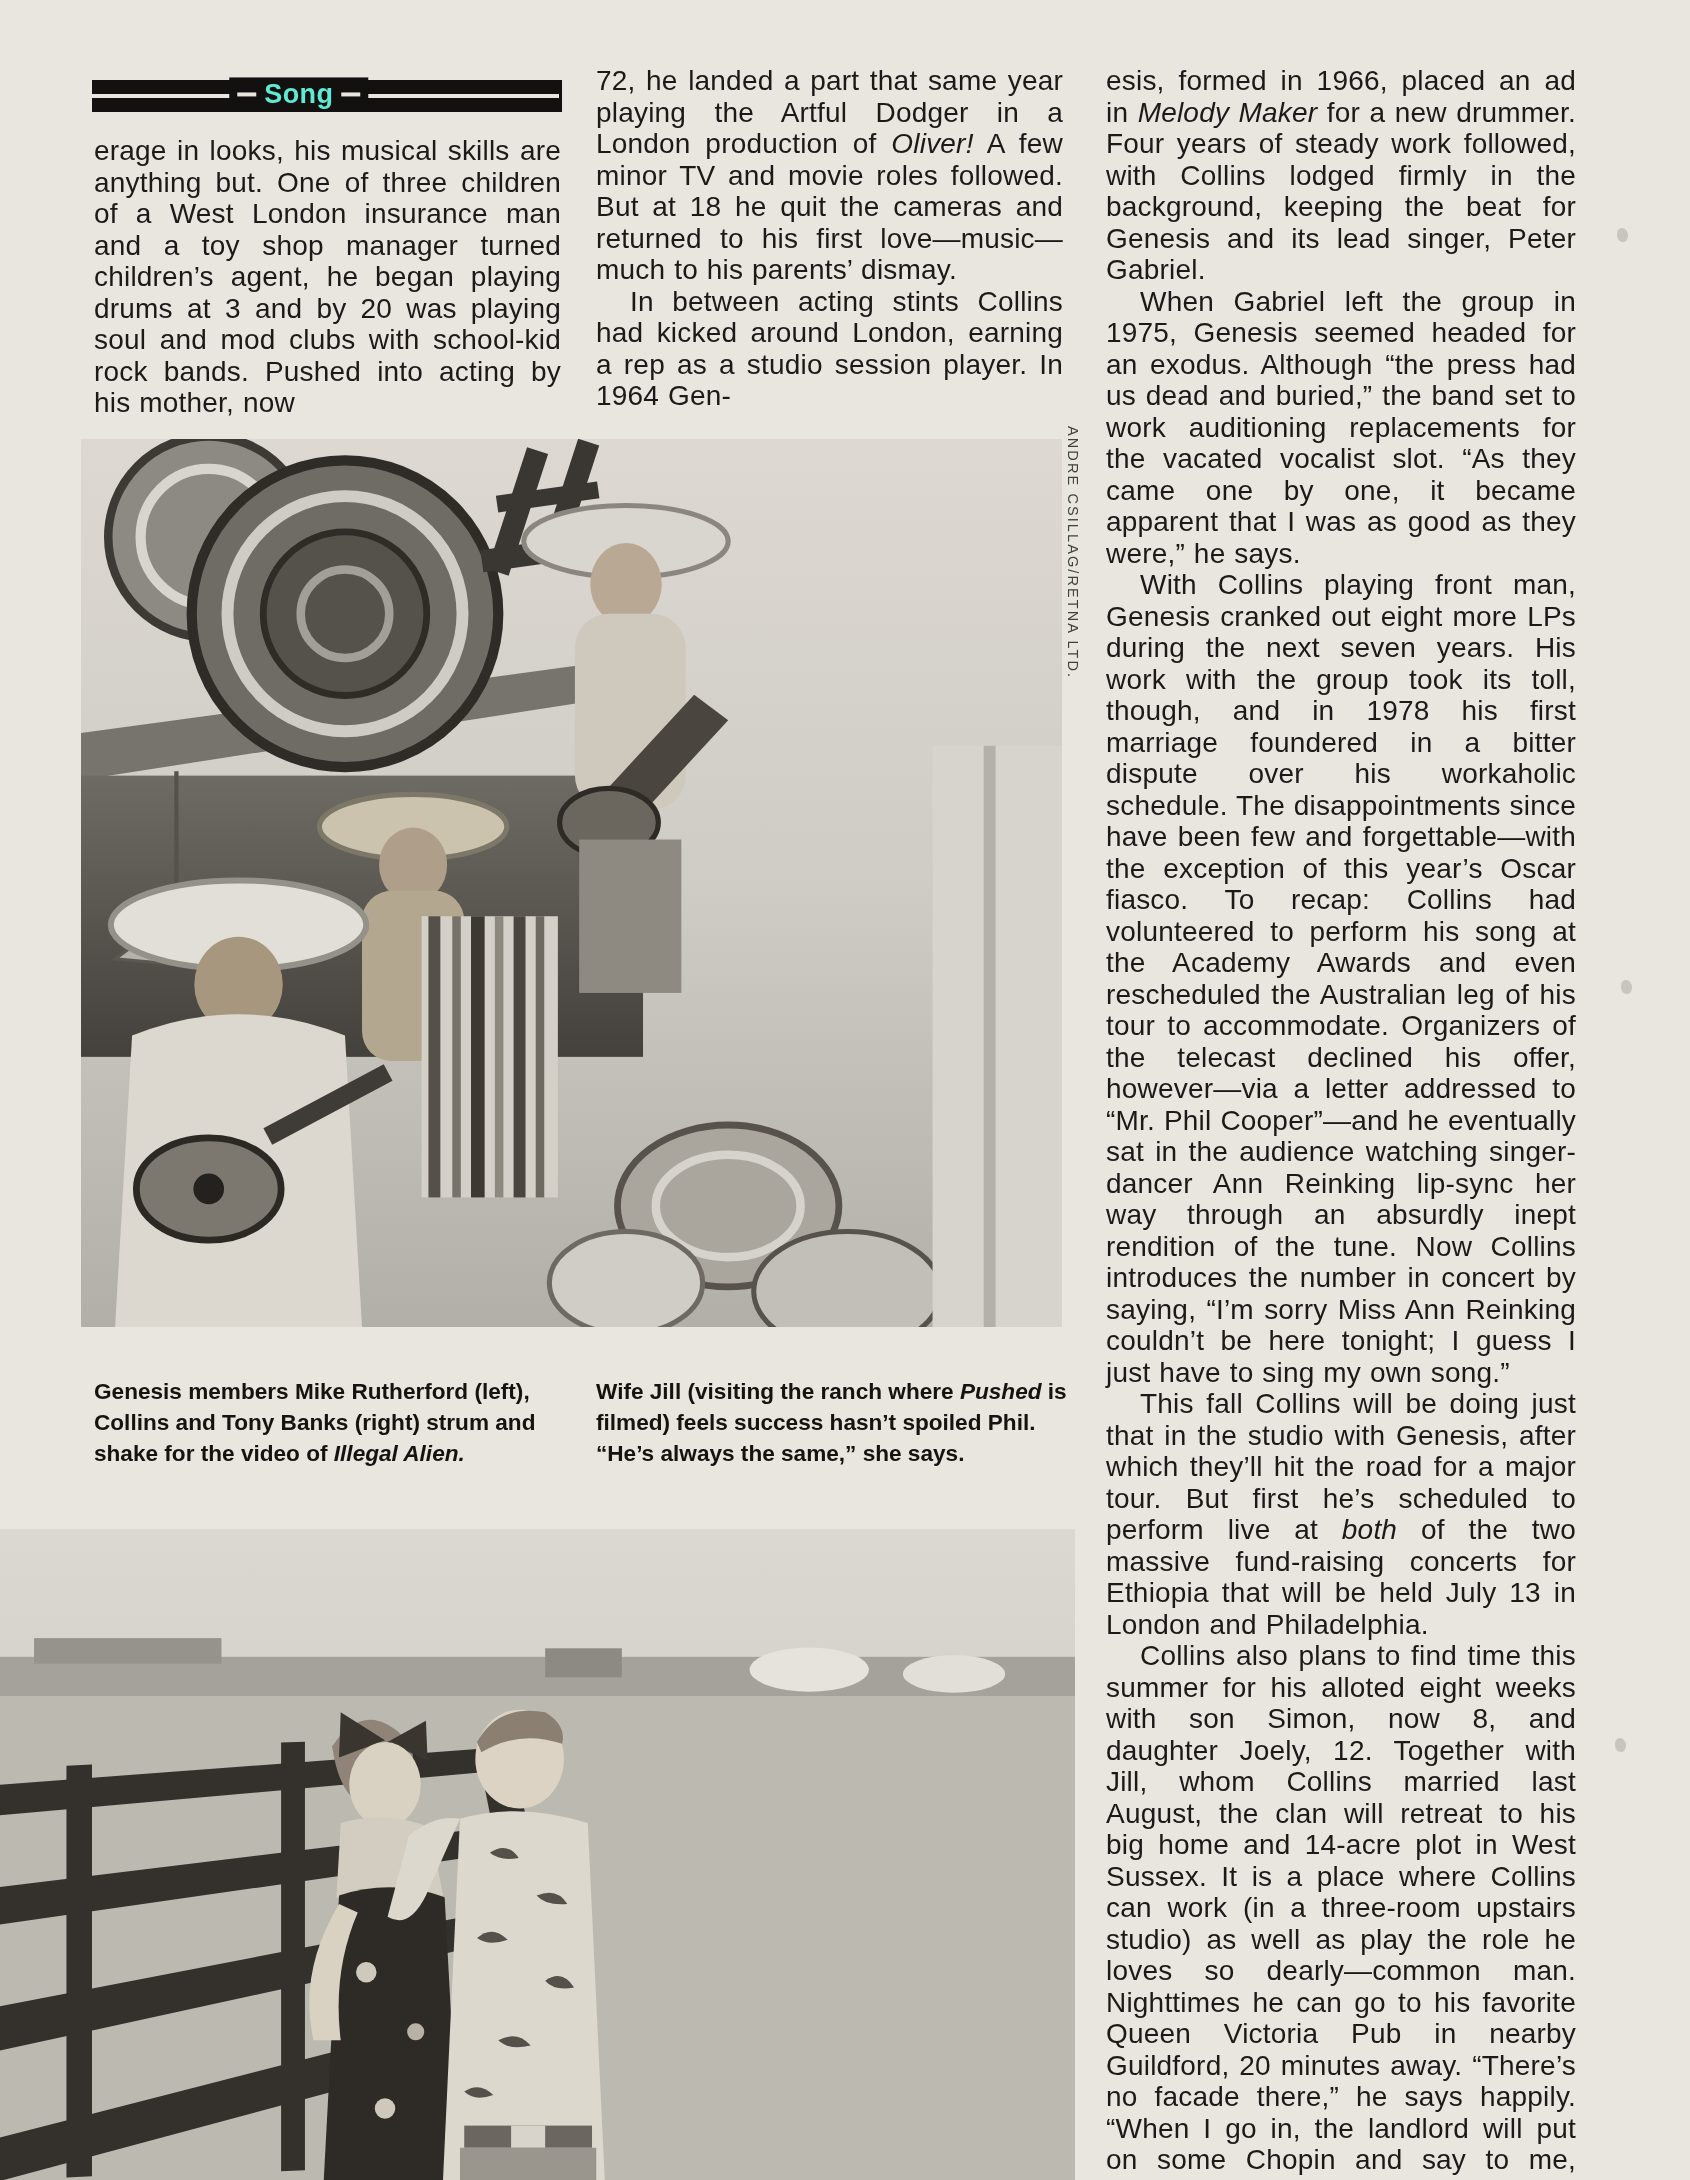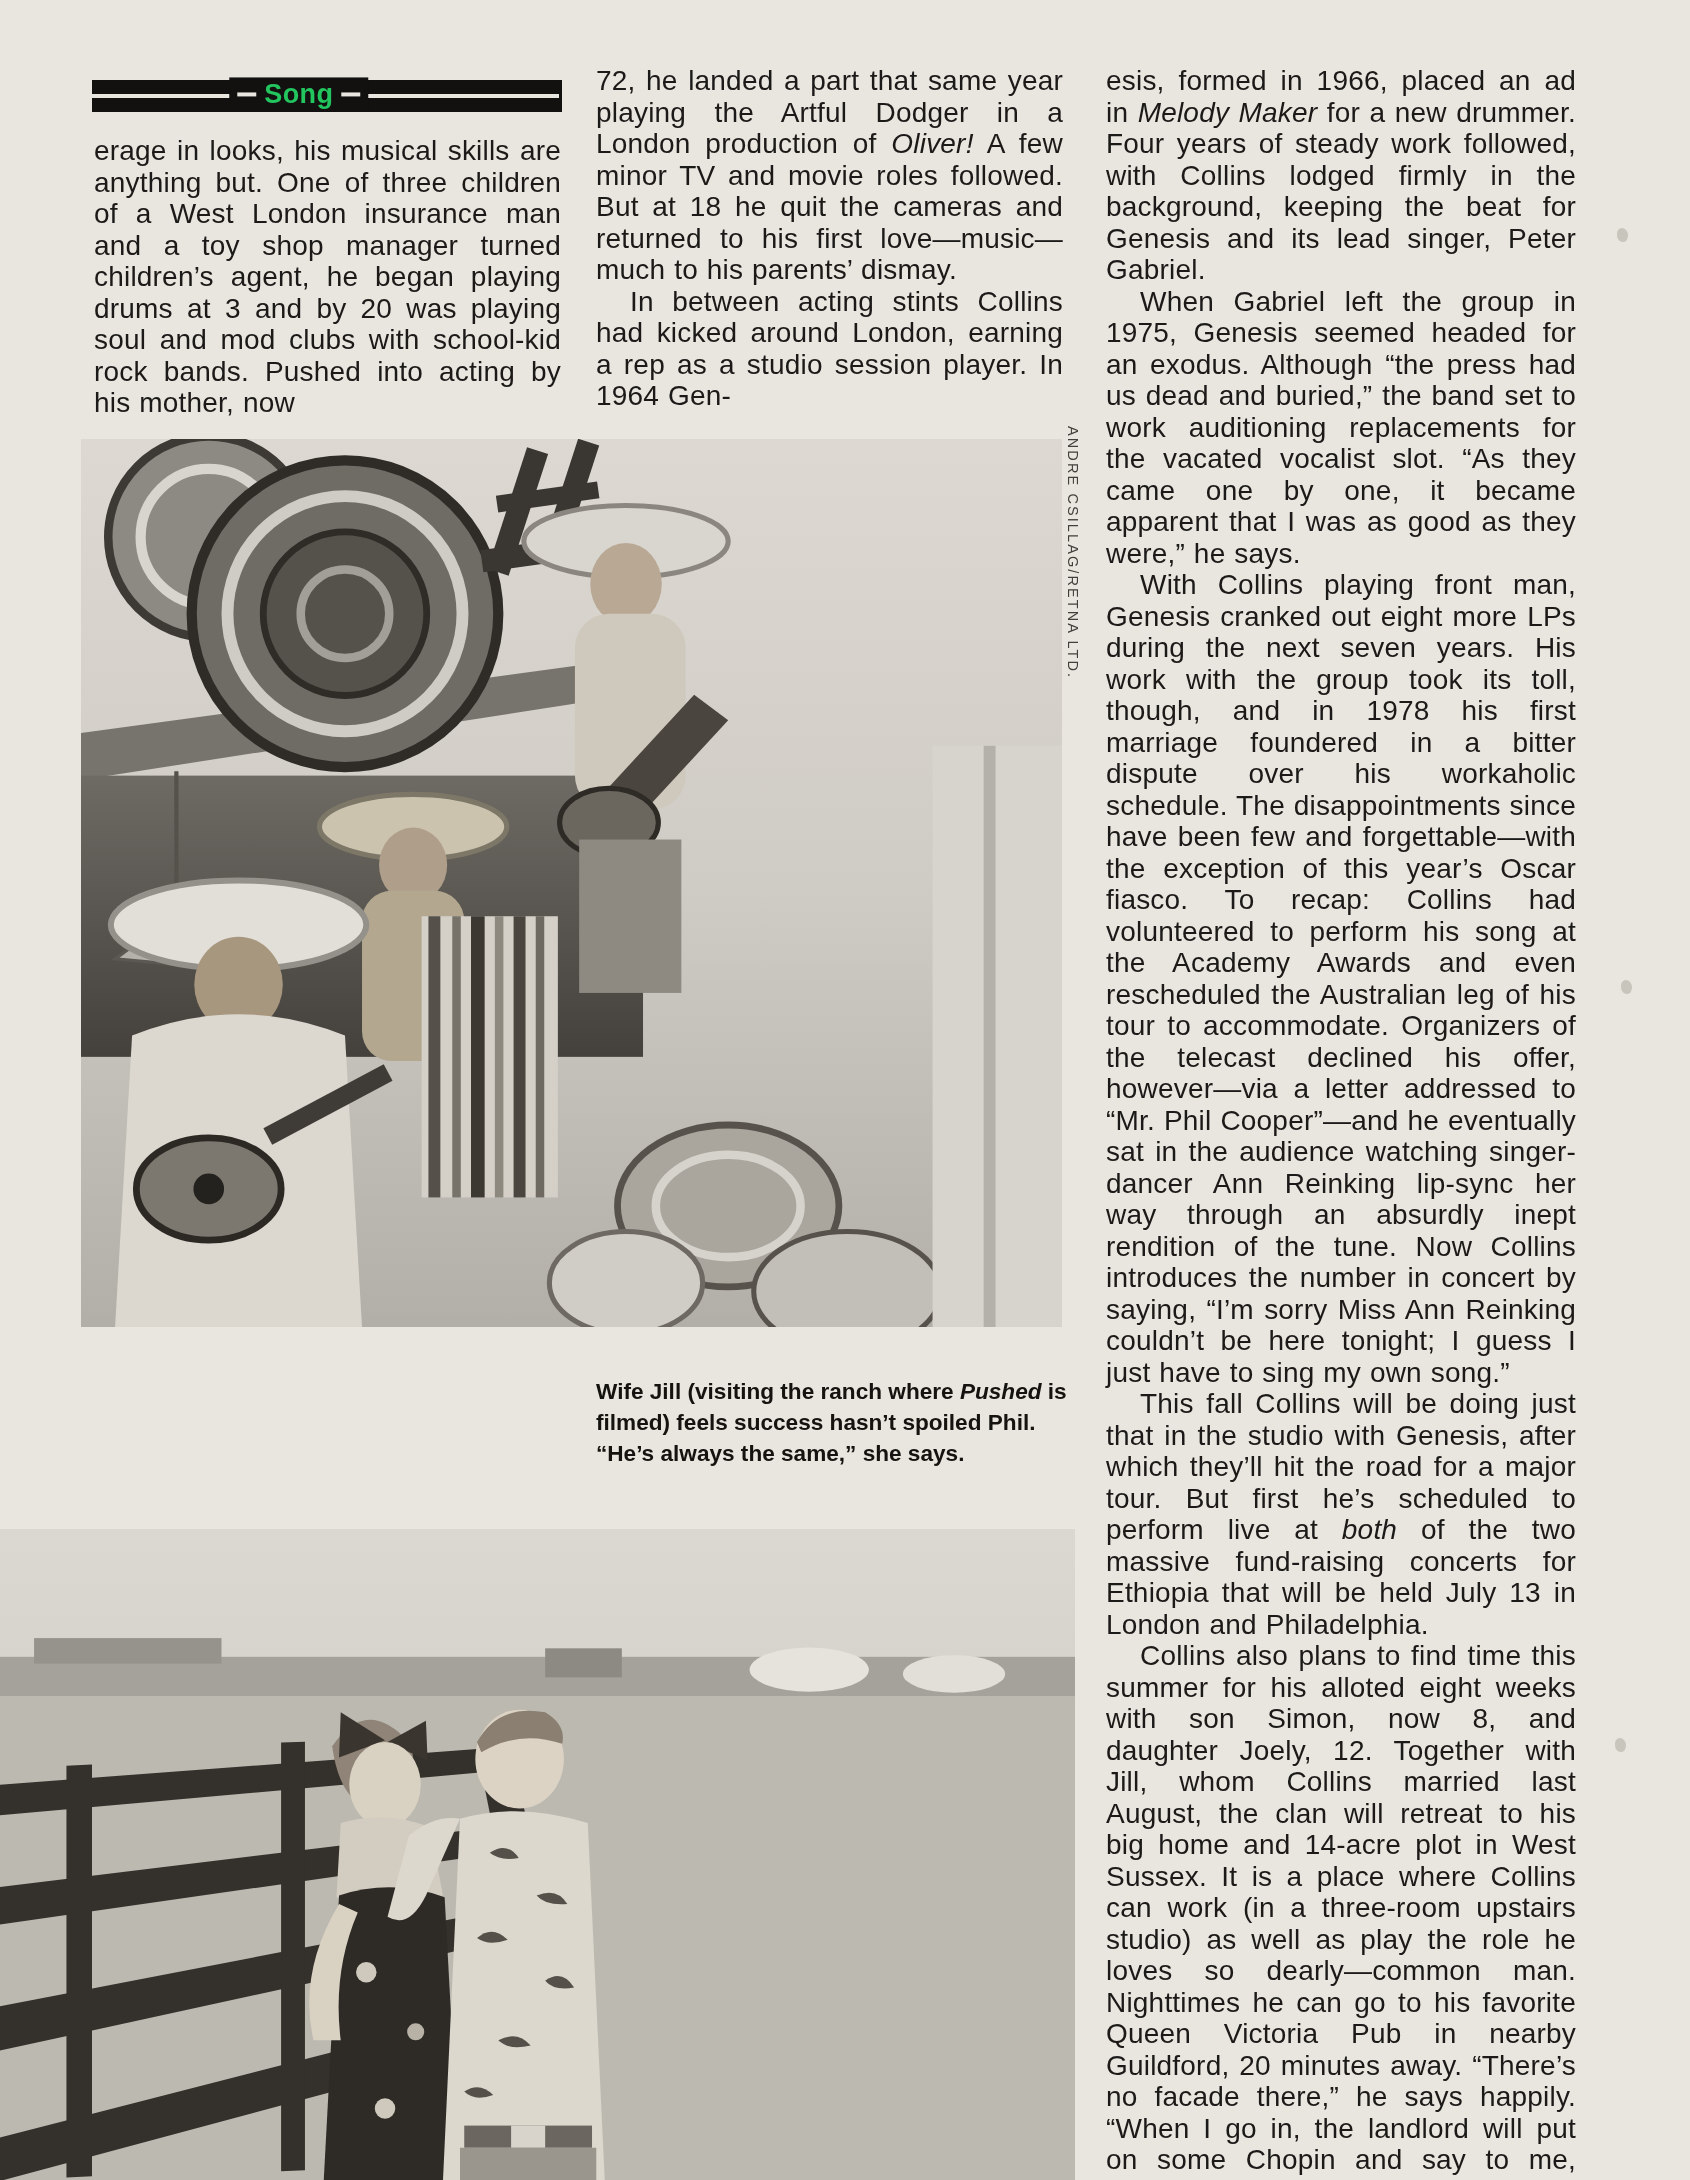--- a/index.html
+++ b/index.html
@@ -7,21 +7,21 @@
     position:relative; width:1691px; height:2181px;
     background:#e9e6df;
     font-family:"Liberation Sans", sans-serif;
     color:#1b1a18; overflow:hidden;
   }
   
   .song-banner{position:absolute; left:92px; top:80px; width:470px; height:32px; background:#121110;}
   .banner-line{position:absolute; left:0; right:3.4px; top:13.6px; height:4.3px; background:#e9e6df;}
   .banner-label{
     position:absolute; left:44%; top:50%; transform:translate(-50%,-54%);
-    background:#121110; padding:1.7px 8.5px; color:#22c55e; font-weight:bold;
+    background:#121110; padding:1.7px 8.5px; color:#5eead4; font-weight:bold;
     font-size:27px; letter-spacing:0.4px; white-space:nowrap; display:flex; align-items:center; gap:7.7px;
   }
   .banner-dash{display:inline-block; width:19px; height:4.3px; background:#e9e6df;}
   
   .col{position:absolute; width:467px;}
   .col1{left:94px; top:135px;}
   .col2{left:596px; top:65px;}
   .col3{left:1106px; top:65px; width:470px;}
   .body-p{margin:0; text-align:justify; font-size:28px; line-height:31.5px; letter-spacing:0.2px; word-spacing:0.9px;}
   .body-p.indent{text-indent:34px;}
@@ -145,20 +145,21 @@
       <ellipse cx="640" cy="990" rx="90" ry="60" fill="#d0cdc6" stroke="#6e6a63" stroke-width="6"></ellipse>
       <ellipse cx="900" cy="1000" rx="110" ry="70" fill="#c2bfb8" stroke="#57534c" stroke-width="6"></ellipse>
 
       <rect x="1000" y="360" width="152" height="682" fill="#d7d4cd"></rect>
       <rect x="1060" y="360" width="14" height="682" fill="#b4b1aa"></rect>
     </svg>
   </div>
 
   <div class="photo-credit">ANDRE CSILLAG/RETNA LTD.</div>
 
+  <p class="caption caption1">Genesis members Mike Rutherford (left), Collins and Tony Banks (right) strum and shake for the video of <i>Illegal Alien.</i></p>
   <p class="caption caption2">Wife Jill (visiting the ranch where <i>Pushed</i> is filmed) feels success hasn’t spoiled Phil. “He’s always the same,” she says.</p>
 
   <div class="photo photo2">
     <svg viewBox="0 0 1262 765" preserveAspectRatio="none" aria-hidden="true">
       <defs>
         <linearGradient id="sky" x1="0" y1="0" x2="0" y2="1">
           <stop offset="0" stop-color="#dbd8d1"></stop>
             <stop offset="1" stop-color="#c6c3bc"></stop>
         </linearGradient>
       </defs>

